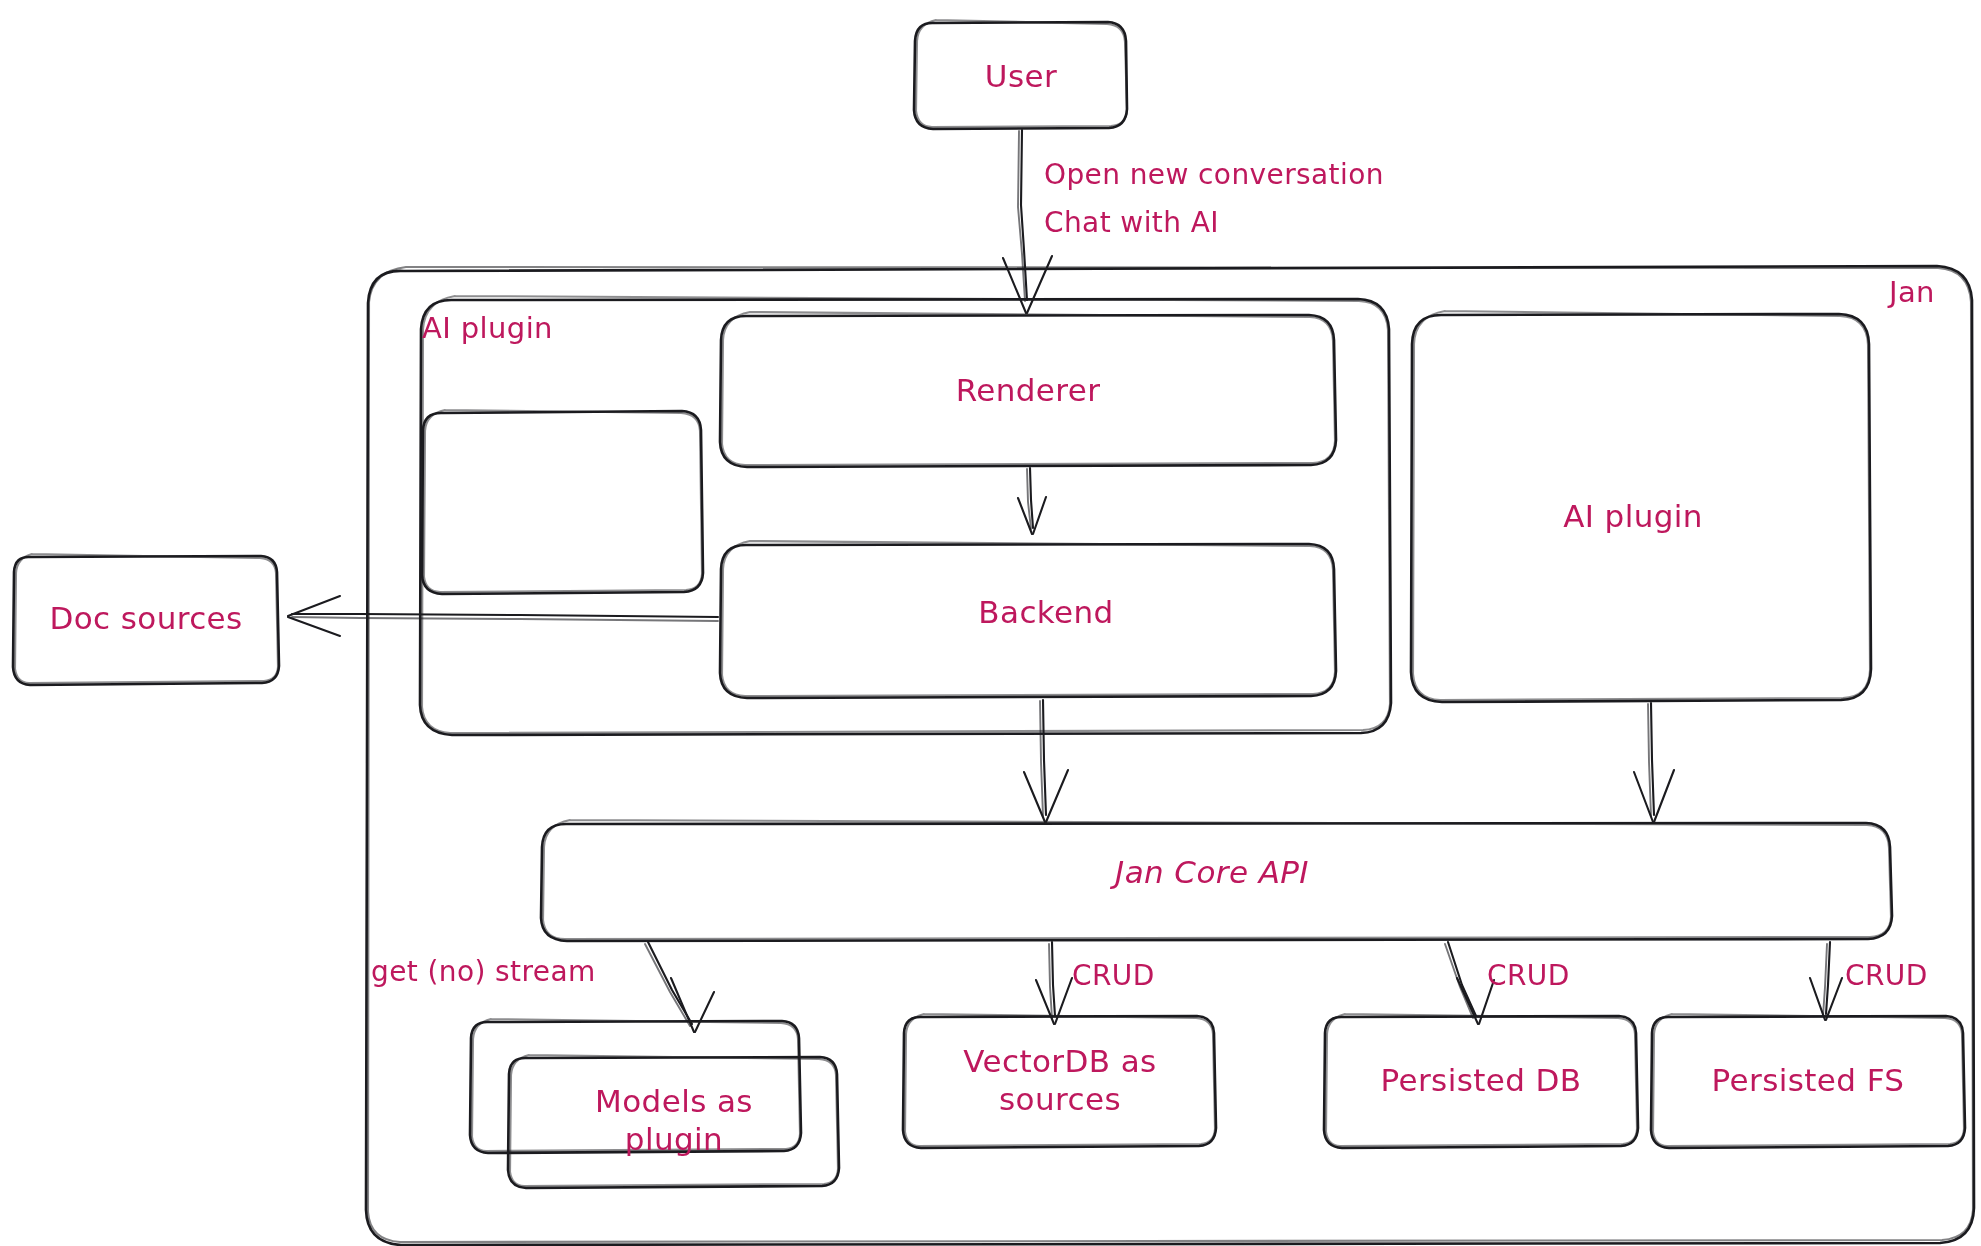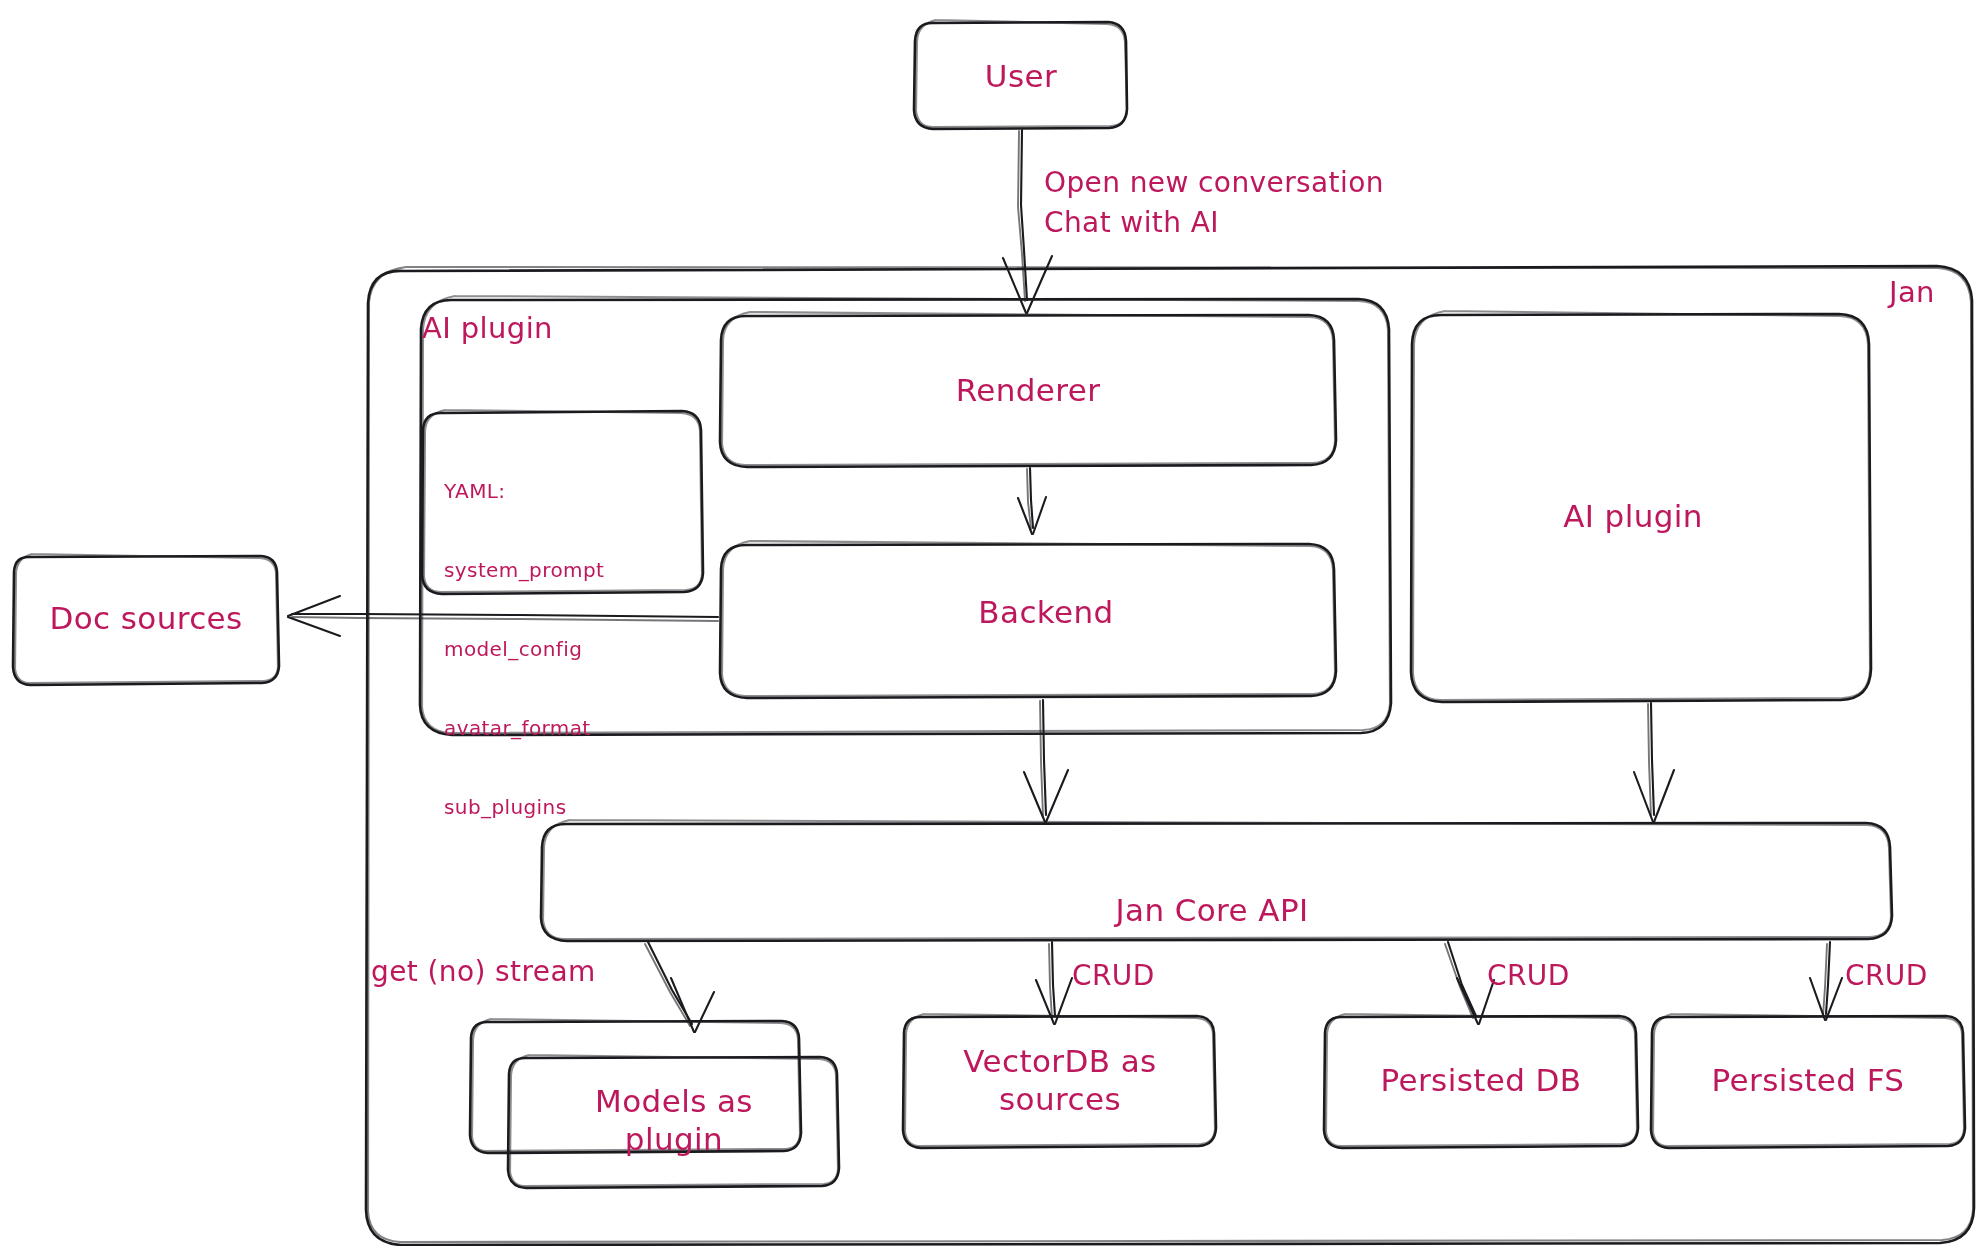--- a/index.html
+++ b/index.html
@@ -199,53 +199,46 @@
       <path class="s2" d="M 1672,1014 Q 1655,1018 1654,1034 L 1653,1132 Q 1655,1146 1667,1146 L 1950,1144 Q 1963,1143 1964,1129 L 1962,1034 Q 1961,1019 1945,1018 L 1672,1014" opacity="0.5"></path>
     </g>
   </svg>
 
   <div class="lbl group-label" style="left:1889px; top:275px;">Jan</div>
 
   <div class="lbl group-label" style="left:422px; top:311px;">AI plugin</div>
 
   <div class="lbl node-label" style="left:1021px; top:77px;">User</div>
 
-  <div class="lbl edge-label" style="left:1044px; top:166px;">Open new conversation</div>
+  <div class="lbl edge-label" style="left:1044px; top:158px;">Open new conversation</div>
 
   <div class="lbl edge-label" style="left:1044px; top:206px;">Chat with AI</div>
 
   <div class="lbl node-label" style="left:1028px; top:391px;">Renderer</div>
 
   <div class="lbl node-label" style="left:1046px; top:613px;">Backend</div>
 
   <div class="lbl node-label" style="left:1633px; top:517px;">AI plugin</div>
 
   <div class="lbl node-label" style="left:146px; top:619px;">Doc sources</div>
 
-  <div class="lbl node-label" style="left:1212px; top:911px;">Jan Core API</div>
+  <div class="lbl node-label" style="left:1212px; top:873px;font-style:italic;">Jan Core API</div>
 
   <div class="lbl edge-label" style="left:371px; top:955px;">get (no) stream</div>
 
   <div class="lbl edge-label" style="left:1072px; top:959px;">CRUD</div>
 
   <div class="lbl edge-label" style="left:1487px; top:959px;">CRUD</div>
 
   <div class="lbl edge-label" style="left:1845px; top:959px;">CRUD</div>
 
   <div class="lbl node-label" style="left:674px; top:1121px;">Models as
 plugin</div>
 
   <div class="lbl node-label" style="left:1060px; top:1081px;">VectorDB as
 sources</div>
 
   <div class="lbl node-label" style="left:1481px; top:1081px;">Persisted DB</div>
 
   <div class="lbl node-label" style="left:1808px; top:1081px;">Persisted FS</div>
 
-  <div class="lbl yaml-label" style="left:444px; top:425px;">
-    <div>YAML:</div>
-    <div>system_prompt</div>
-    <div>model_config</div>
-    <div>avatar_format</div>
-    <div>sub_plugins</div>
-  </div>
 
 </div>
 
 </body></html>

